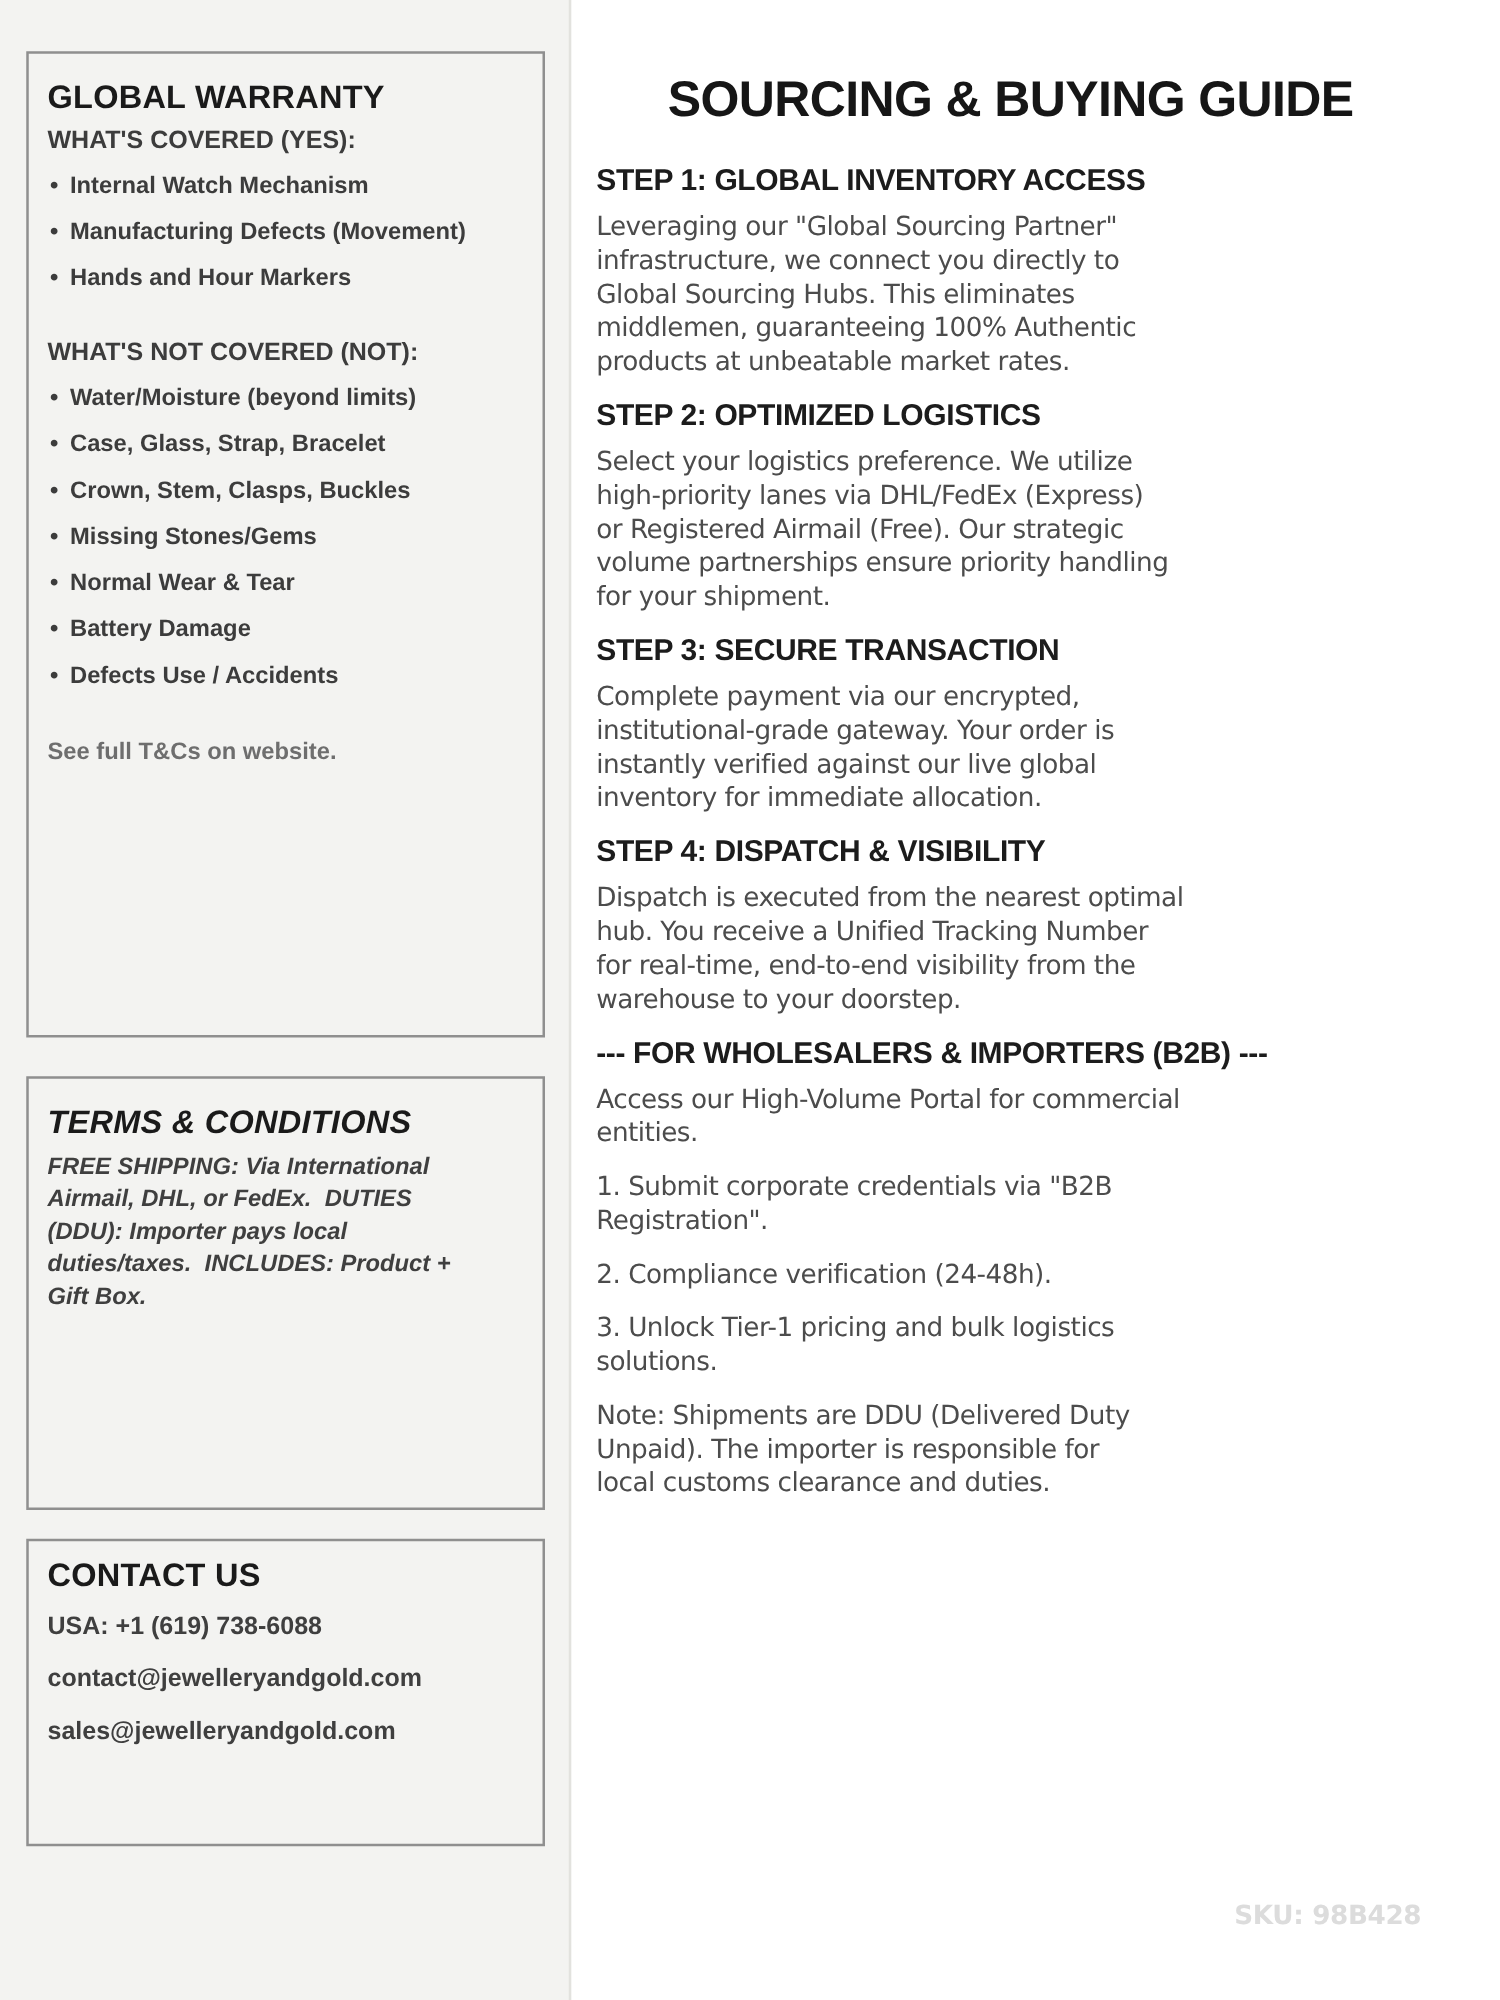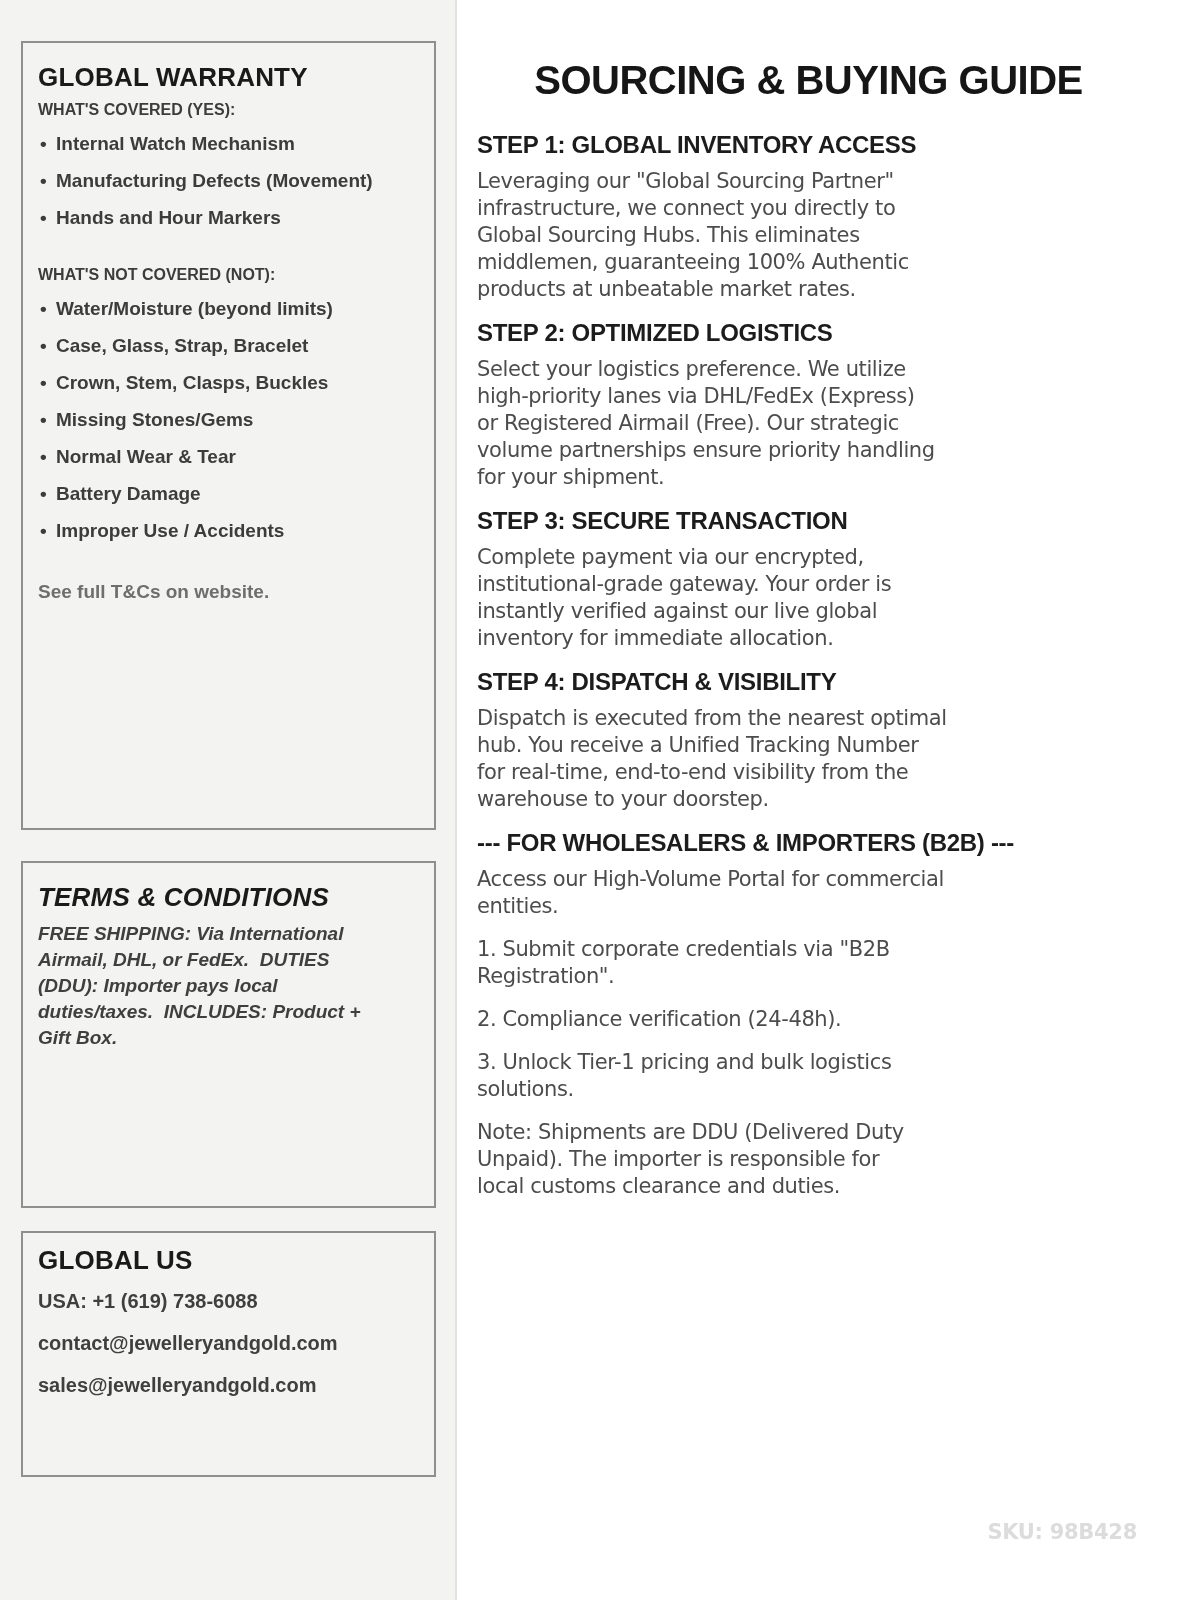--- a/index.html
+++ b/index.html
@@ -36,21 +36,21 @@
 
   .box h2 {
     margin: 0 0 8px 0;
     font-size: 26px;
     font-weight: 800;
     letter-spacing: 0.2px;
     color: #1a1a1a;
   }
   .box h3 {
     margin: 0 0 14px 0;
-    font-size: 16px;
+    font-size: 20px;
     font-weight: 700;
     color: #3c3c3c;
   }
   .box h3.second { margin-top: 37px; }
   .box ul {
     list-style: none;
     margin: 0;
     padding: 0;
   }
   .box li {
@@ -149,36 +149,36 @@
         <li>Hands and Hour Markers</li>
       </ul>
       <h3 class="second">WHAT'S NOT COVERED (NOT):</h3>
       <ul>
         <li>Water/Moisture (beyond limits)</li>
         <li>Case, Glass, Strap, Bracelet</li>
         <li>Crown, Stem, Clasps, Buckles</li>
         <li>Missing Stones/Gems</li>
         <li>Normal Wear &amp; Tear</li>
         <li>Battery Damage</li>
-        <li>Improper Use / Accidents</li>
+        <li>Defects Use / Accidents</li>
       </ul>
       <p class="footnote">See full T&amp;Cs on website.</p>
     </section>
 
     <section class="box box-terms">
       <h2>TERMS &amp; CONDITIONS</h2>
       <p class="terms-body pre">FREE SHIPPING: Via International
 Airmail, DHL, or FedEx.  DUTIES
 (DDU): Importer pays local
 duties/taxes.  INCLUDES: Product +
 Gift Box.</p>
     </section>
 
     <section class="box box-contact">
-      <h2>GLOBAL US</h2>
+      <h2>CONTACT US</h2>
       <p class="contact-line">USA: +1 (619) 738-6088</p>
       <p class="contact-line">contact@jewelleryandgold.com</p>
       <p class="contact-line">sales@jewelleryandgold.com</p>
     </section>
 
   </aside>
 
   <main class="main">
     <h1>SOURCING &amp; BUYING GUIDE</h1>
 

